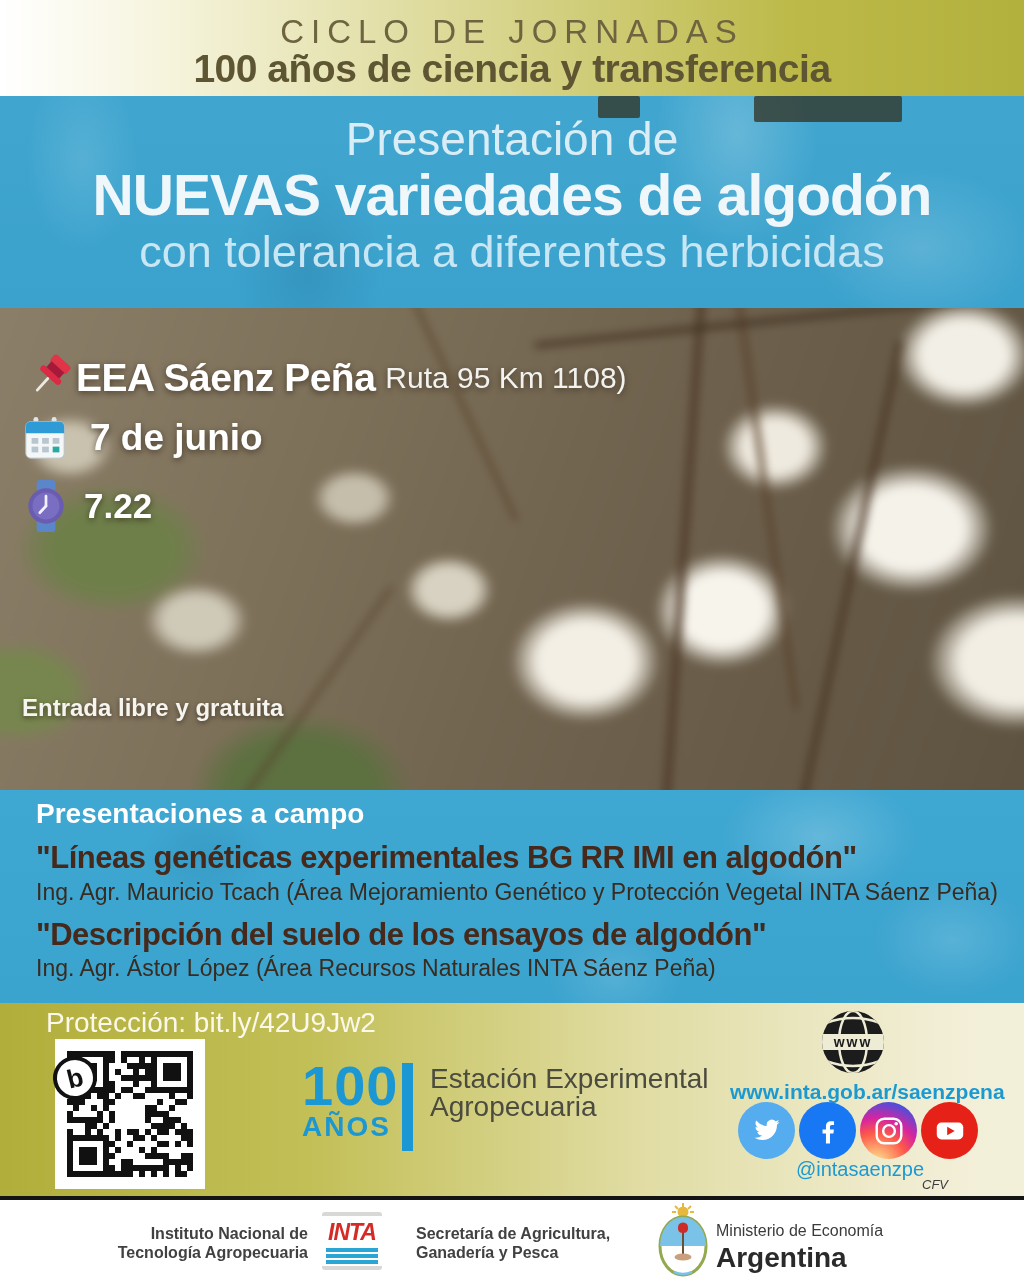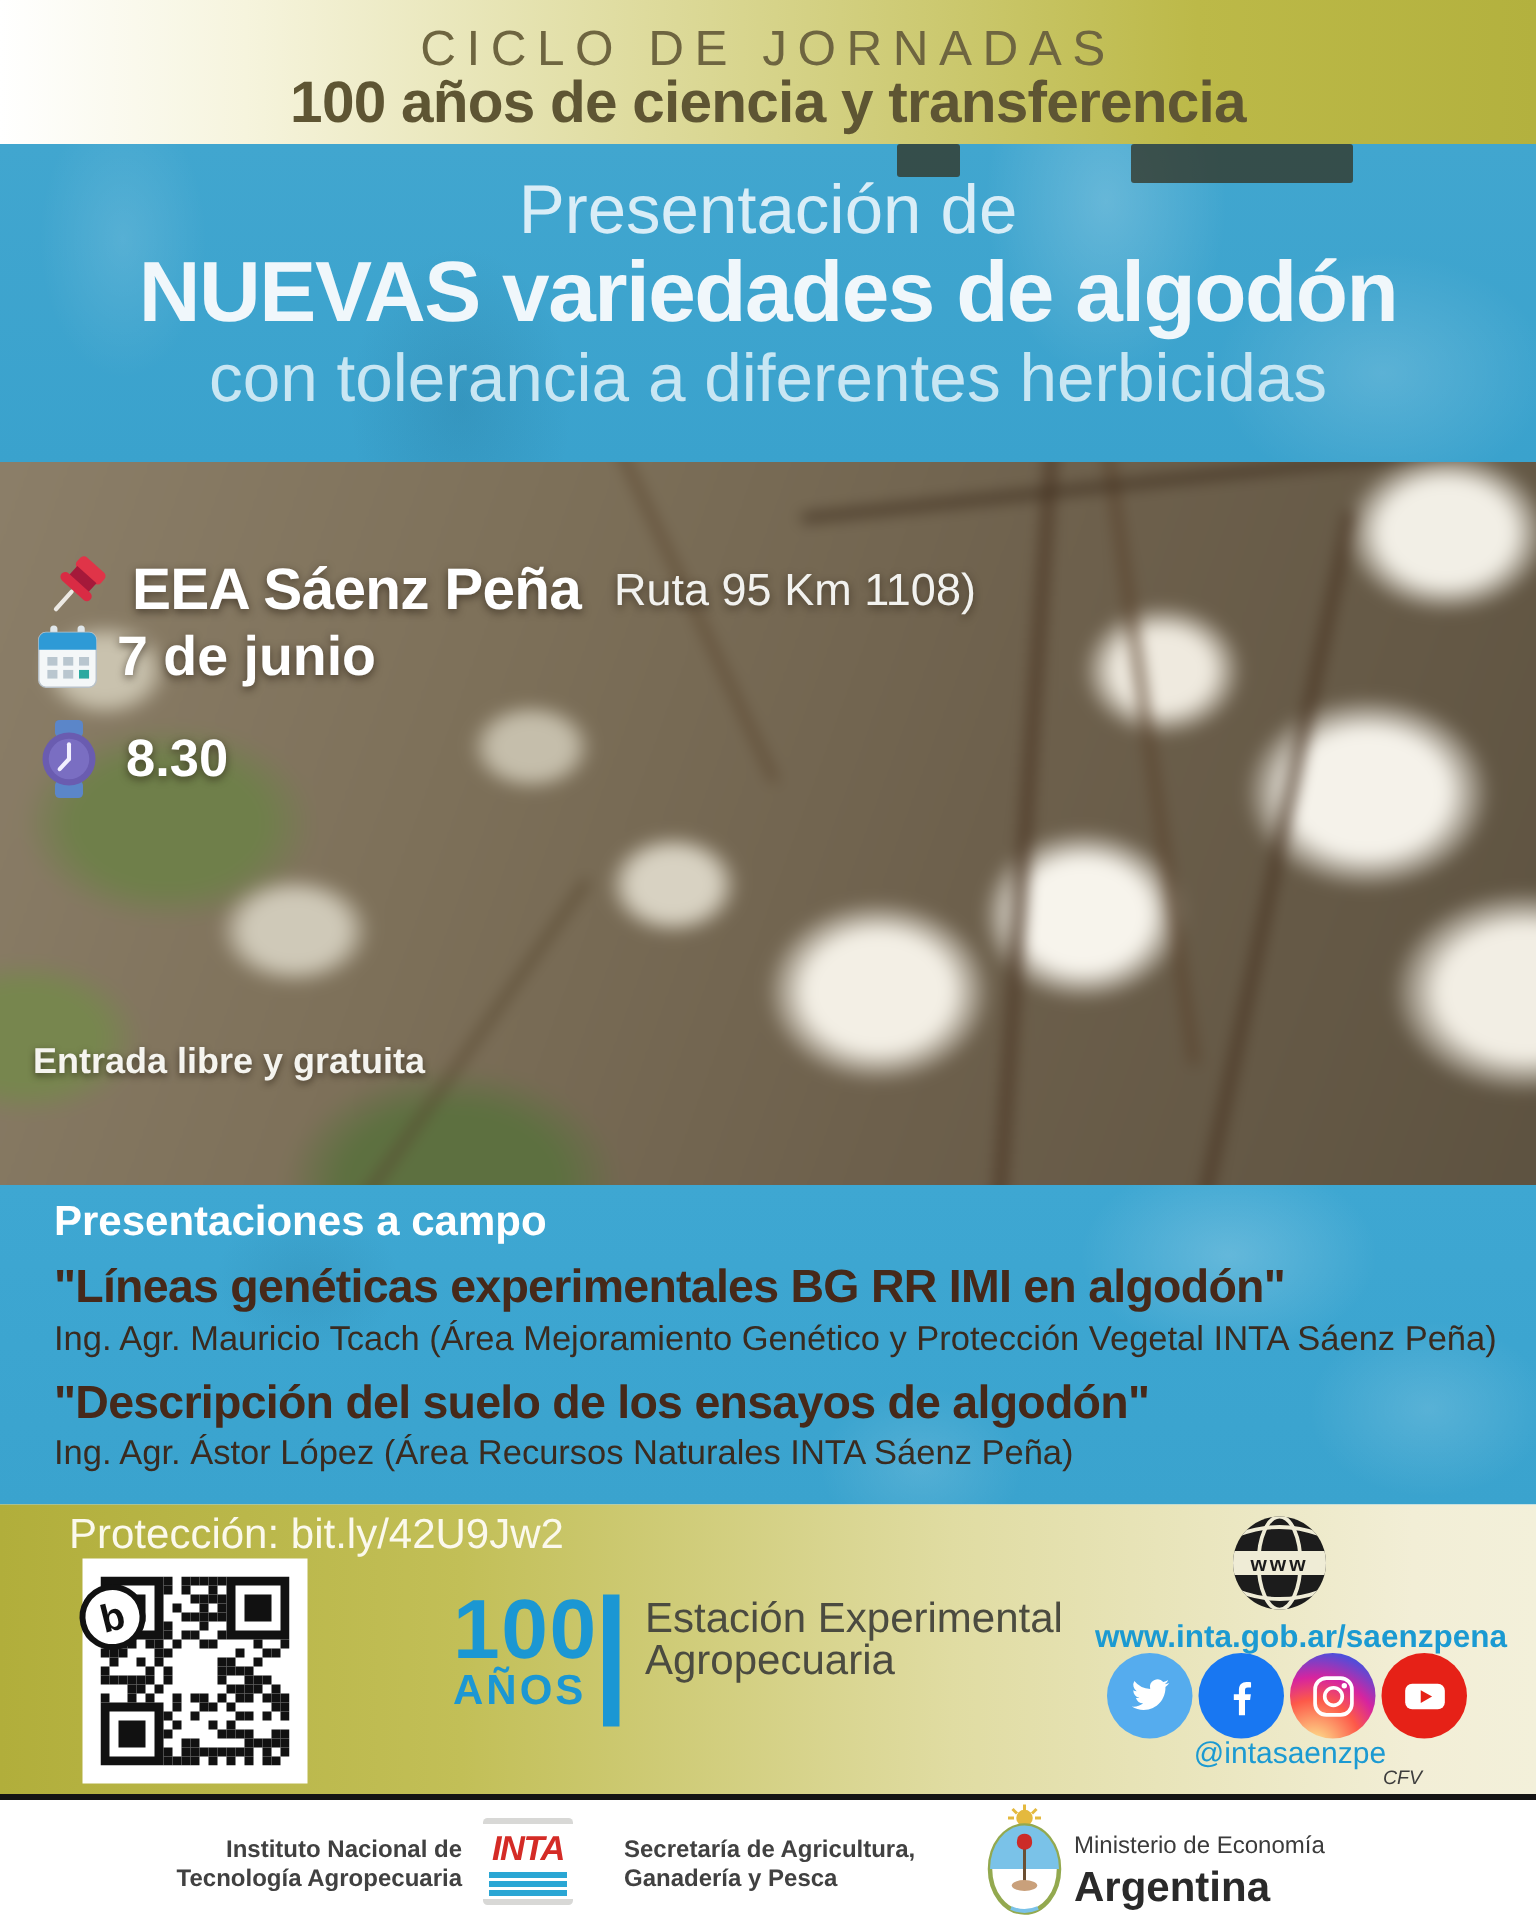--- a/index.html
+++ b/index.html
@@ -58,24 +58,24 @@
   .branch{ position:absolute; background:#4e3a28; border-radius:3px; }
   .b1{ left:66%; top:-5%; width:7px; height:112%; transform:rotate(4deg); }
   .b2{ left:74%; top:-2%; width:5px; height:84%; transform:rotate(-8deg); background:#59422c; }
   .b3{ left:82%; top:8%; width:6px; height:92%; transform:rotate(12deg); background:#4a3624; }
   .b4{ left:30%; top:52%; width:4px; height:60%; transform:rotate(35deg); background:#57472f; }
   .b5{ left:45%; top:-5%; width:4px; height:52%; transform:rotate(-25deg); background:#5a452e; }
   .b6{ left:52%; top:5%; width:42%; height:5px; transform:rotate(-6deg); background:#3f2f1f; }
 
   .event-row{ position:absolute; display:flex; align-items:center; color:#fff;
     text-shadow:0 2px 6px rgba(35,25,15,.6); }
-  .row-location{ left:24px; top:58px; gap:12px; }
+  .row-location{ left:24px; top:42px; }
   .loc-name{ font-size:39px; font-weight:700; letter-spacing:-0.5px; }
   .loc-detail{ font-size:30px; font-weight:400; margin-left:10px; color:#f2f2ef; }
-  .row-date{ left:22px; top:106px; gap:10px; }
+  .row-date{ left:22px; top:106px; gap:22px; }
   .date-text{ font-size:37px; font-weight:700; }
   .row-time{ left:22px; top:172px; gap:14px; }
   .time-text{ font-size:35px; font-weight:700; }
   .admission{ position:absolute; left:22px; top:386px; font-size:24px; font-weight:700;
     color:#f5f4ef; text-shadow:0 2px 5px rgba(35,25,15,.6); }
   .ico{ display:block; }
 
   
   #sessions{ position:absolute; top:790px; left:0; width:1024px; height:213px;
     background:
@@ -197,21 +197,21 @@
 
     <div class="event-row row-time">
       <svg class="ico" width="48" height="52" viewBox="0 0 46 50">
         <rect x="14" y="0" width="18" height="11" rx="3" fill="#5b86c9"></rect>
         <rect x="14" y="39" width="18" height="11" rx="3" fill="#5b86c9"></rect>
         <circle cx="23" cy="25" r="17" fill="#6a5cb0"></circle>
         <circle cx="23" cy="25" r="13" fill="#7a6ec2"></circle>
         <line x1="23" y1="25" x2="23" y2="15.5" stroke="#f2f0ff" stroke-width="2.6" stroke-linecap="round"></line>
         <line x1="23" y1="25" x2="17" y2="31.5" stroke="#f2f0ff" stroke-width="2.6" stroke-linecap="round"></line>
       </svg>
-      <span class="time-text">8.30</span>
+      <span class="time-text">7.22</span>
     </div>
 
     <div class="admission">Entrada libre y gratuita</div>
   </div>
 
   <div id="sessions">
     <div class="sess-heading">Presentaciones a campo</div>
     <div class="sess-title t1">"Líneas genéticas experimentales BG RR IMI en algodón"</div>
     <div class="sess-speaker s1">Ing. Agr. Mauricio Tcach (Área Mejoramiento Genético y Protección Vegetal INTA Sáenz Peña)</div>
     <div class="sess-title t2">"Descripción del suelo de los ensayos de algodón"</div>

